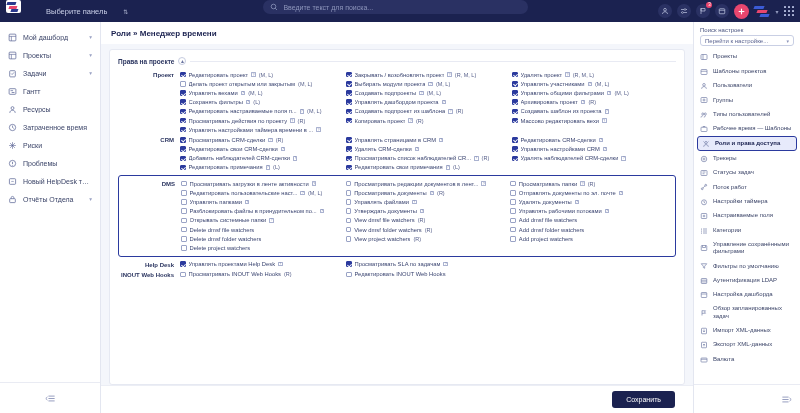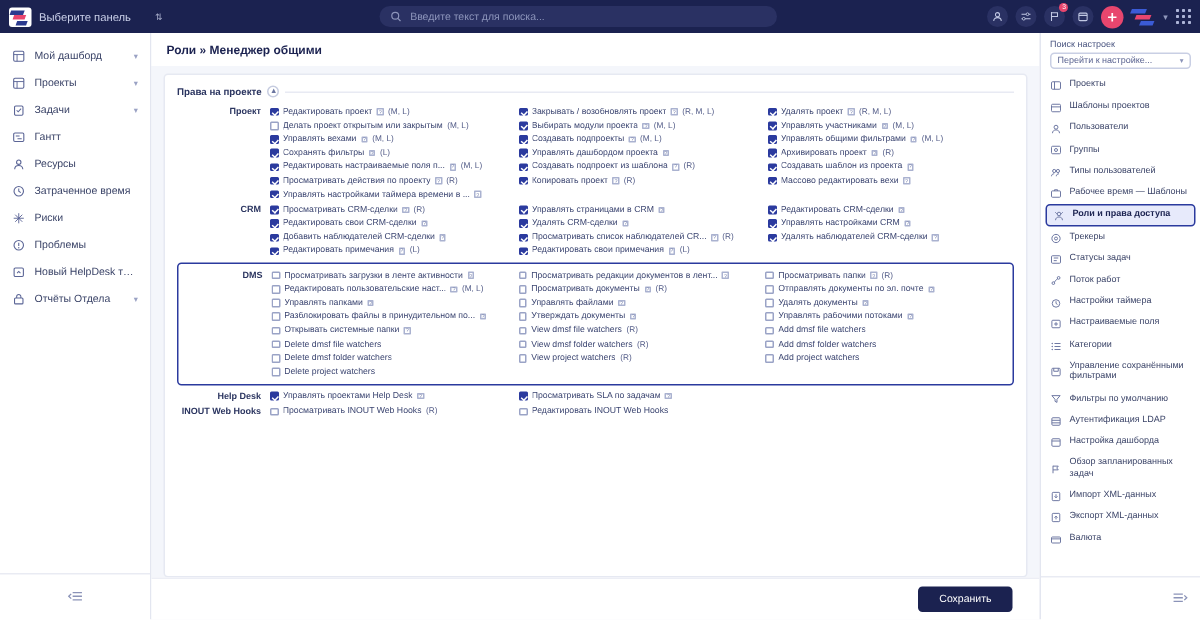--- a/index.html
+++ b/index.html
@@ -6,22 +6,22 @@
   html, body {
     width: 800px; height: 413px;
     font-family: "Liberation Sans", sans-serif;
     background: #ffffff;
     overflow: hidden;
   }
   .app { position: relative; width: 800px; height: 413px; display: flex; flex-direction: column; }
 
   
   .topbar {
-    height: 22px; background: #1b2250; display: flex; align-items: center;
-    flex: 0 0 22px; padding: 0 6px; gap: 0;
+    height: 22px; background: #1b2250; display: flex; 
+    flex: 0 0 22px; padding: 0 6px; gap: 20px;
   }
   .logo-mark {
     width: 15px; height: 13px; position: relative; flex: 0 0 15px;
     background: #fff; border-radius: 2px; overflow: hidden;
   }
   .logo-mark i { position: absolute; display:block; }
   .logo-mark i:nth-child(1){ left:1px; top:2px; width:9px; height:2.5px; background:#2b3a8f; transform: skewX(-20deg);}
   .logo-mark i:nth-child(2){ left:3px; top:5.5px; width:8px; height:2.5px; background:#e8466e; transform: skewX(-20deg);}
   .logo-mark i:nth-child(3){ left:5px; top:9px; width:7px; height:2.5px; background:#2b3a8f; transform: skewX(-20deg);}
 
@@ -329,21 +329,21 @@
               <line x1="5" y1="3" x2="14" y2="3" stroke="#8b93b8" stroke-width="1.3"></line>
               <line x1="5" y1="6.5" x2="14" y2="6.5" stroke="#8b93b8" stroke-width="1.3"></line>
               <line x1="5" y1="10" x2="14" y2="10" stroke="#8b93b8" stroke-width="1.3"></line>
               <path d="M3.6 4.2L1.2 6.5l2.4 2.3" fill="none" stroke="#8b93b8" stroke-width="1.3"></path>
             </svg>
         </span>
       </div>
     </div>
 
     <div class="main">
-      <div class="crumb">Роли » Менеджер общими</div>
+      <div class="crumb">Роли » Менеджер времени</div>
       <div class="content">
         <div class="card">
 
           <div class="sec-head">
             <span class="t">Права на проекте</span>
             <span class="circbtn">▲</span>
             <span class="rule"></span>
           </div>
 
           <div id="groups-host">

